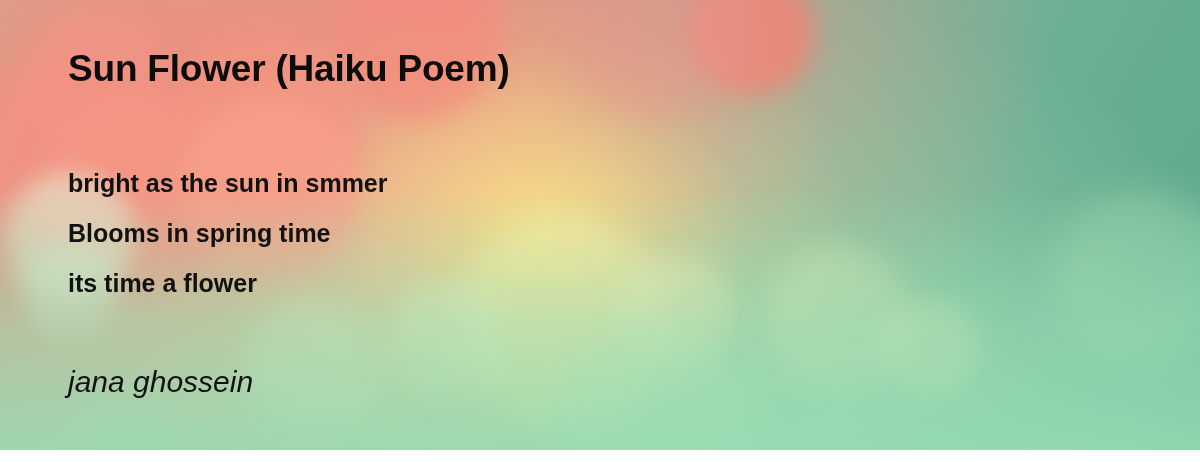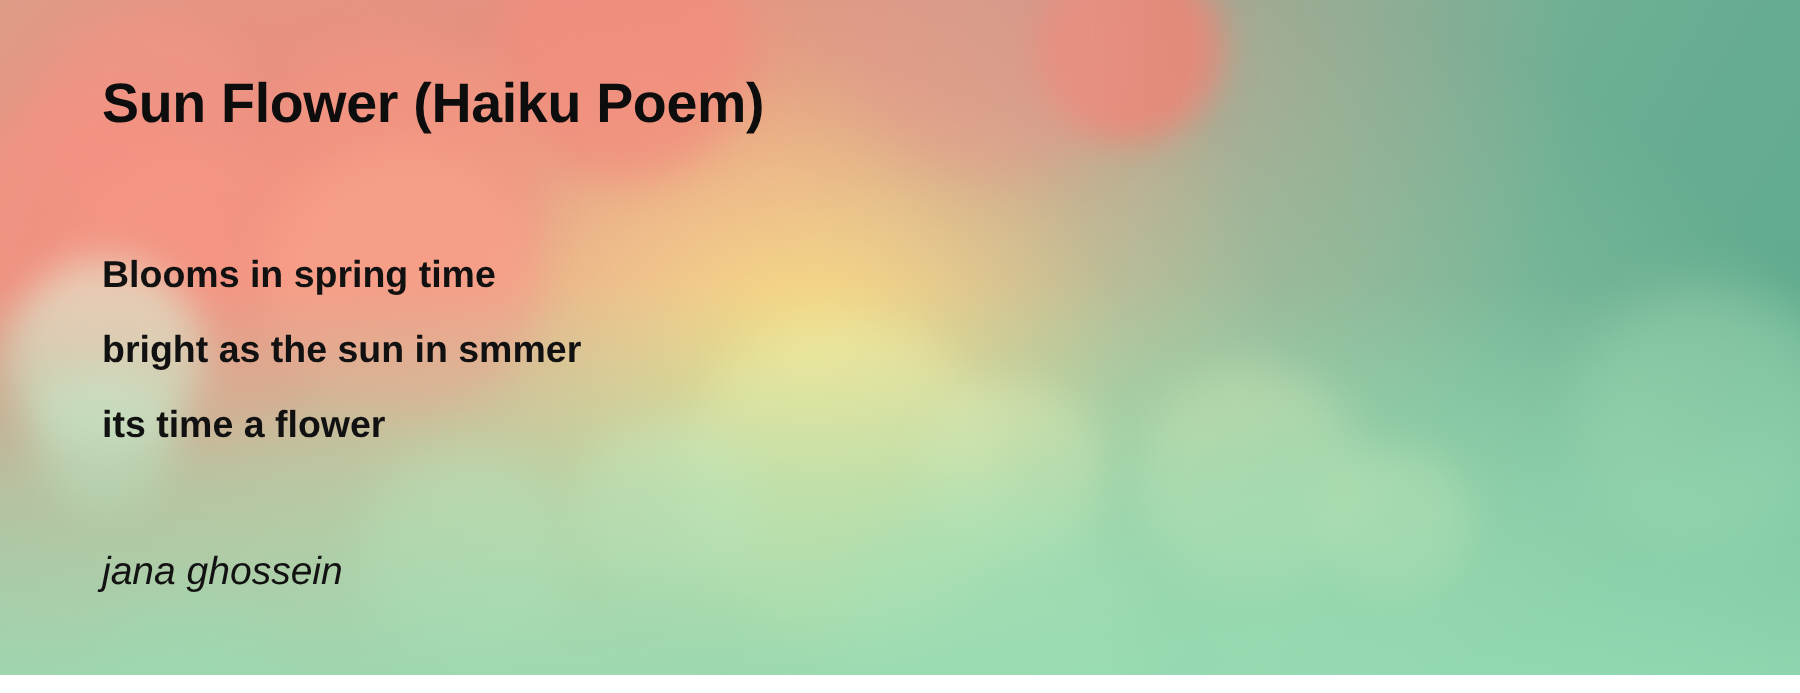--- a/index.html
+++ b/index.html
@@ -92,21 +92,21 @@
     font-weight: bold;
     line-height: 50px;
     color: #111111;
     white-space: nowrap;
   }
   .poem-author {
     position: absolute;
     left: 68px;
     top: 365px;
     margin: 0;
-    font-size: 26px;
+    font-size: 30px;
     font-style: italic;
     font-weight: normal;
     color: #121212;
     white-space: nowrap;
   }
 </style>
 </head>
 <body>
 
 <div id="poem-card">
@@ -135,21 +135,21 @@
       <div class="bokeh" style="left: 240px; top: 300px; width: 140px; height: 140px; background: rgba(228, 238, 196, 0.4); filter: blur(16px);"></div>
       <div class="bokeh" style="left: 60px; top: 400px; width: 130px; height: 130px; background: rgba(178, 222, 180, 0.35); filter: blur(16px);"></div>
     </div>
   <div class="bg-mint"></div>
 
   <div class="content">
 
     <h1 class="poem-title">Sun Flower (Haiku Poem)</h1>
 
     <div class="poem-body" id="poem-body">
+        <div class="poem-line">bright as the sun in smmer</div>
         <div class="poem-line">Blooms in spring time</div>
-        <div class="poem-line">bright as the sun in smmer</div>
         <div class="poem-line">its time a flower</div>
       </div>
 
     <div class="poem-author">jana ghossein</div>
 
   </div>
 </div>
 
 </body></html>

